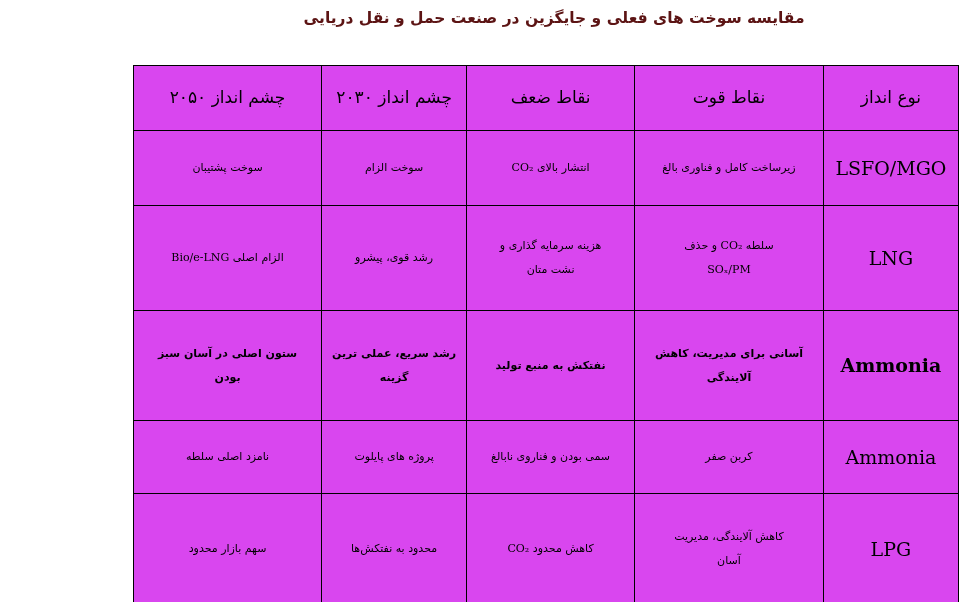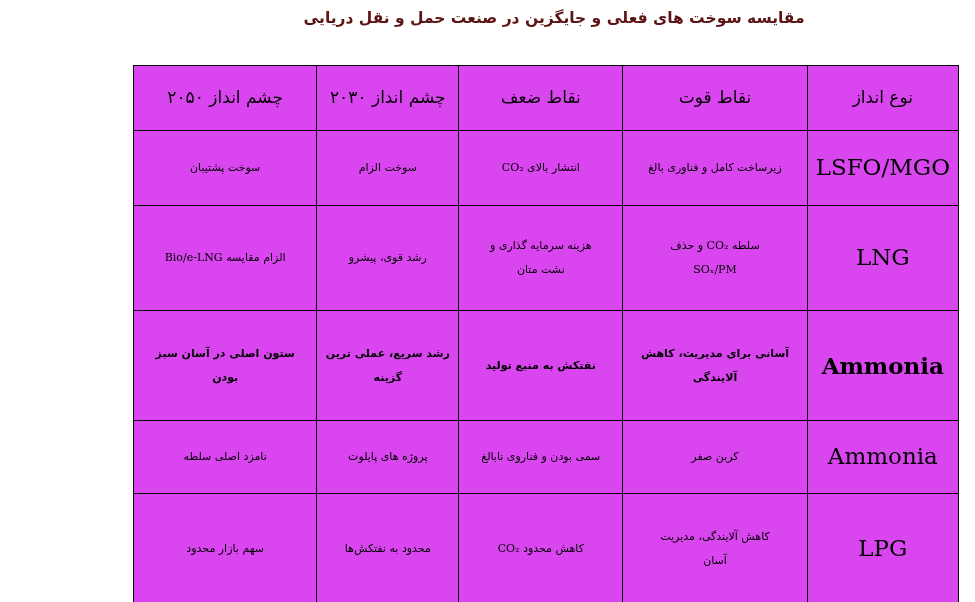--- a/index.html
+++ b/index.html
@@ -58,21 +58,21 @@
     font-size: 17px;
     height: 60px;
     line-height: 1.4;
   }
   .fuel-table td {
     font-size: 11px;
     white-space: pre-line;
     line-height: 2.15;
   }
   .fuel-table td.fuel-name {
-    font-size: 23px;
+    font-size: 19px;
     white-space: nowrap;
     direction: ltr;
   }
   tr.row-h70  td { height: 70px; }
   tr.row-h100 td { height: 100px; }
   tr.row-h105 td { height: 105px; font-weight: bold; }
   tr.row-h68  td { height: 68px; }
   tr.row-h106 td { height: 106px; }
 </style>
 </head>
@@ -107,21 +107,21 @@
         <td>سوخت الزام</td>
         <td>سوخت پشتیبان</td>
       </tr>
       <tr class="row-h100">
         <td class="fuel-name">LNG</td>
         <td>سلطه CO₂ و حذف
 SOₓ/PM</td>
         <td>هزینه سرمایه گذاری و
 نشت متان</td>
         <td>رشد قوی، پیشرو</td>
-        <td>الزام مقایسه Bio/e-LNG</td>
+        <td>الزام اصلی Bio/e-LNG</td>
       </tr>
       <tr class="row-h105">
         <td class="fuel-name">Ammonia</td>
         <td>آسانی برای مدیریت، کاهش
 آلایندگی</td>
         <td>نفتکش به منبع تولید</td>
         <td>رشد سریع، عملی ترین
 گزینه</td>
         <td>ستون اصلی در آسان سبز
 بودن</td>

